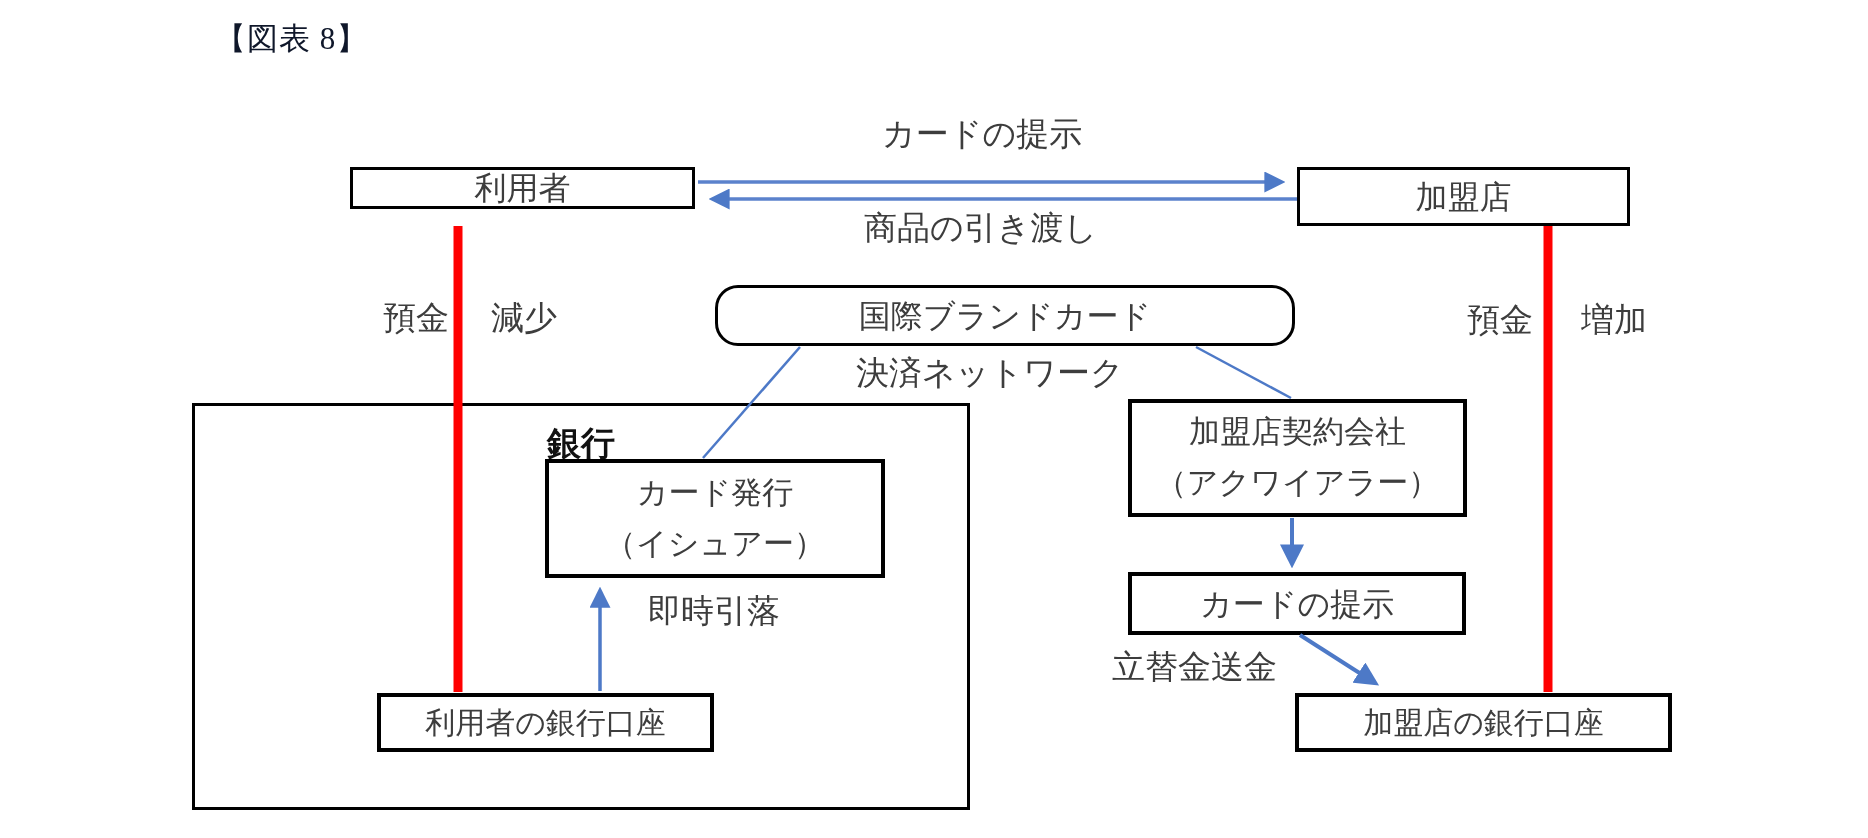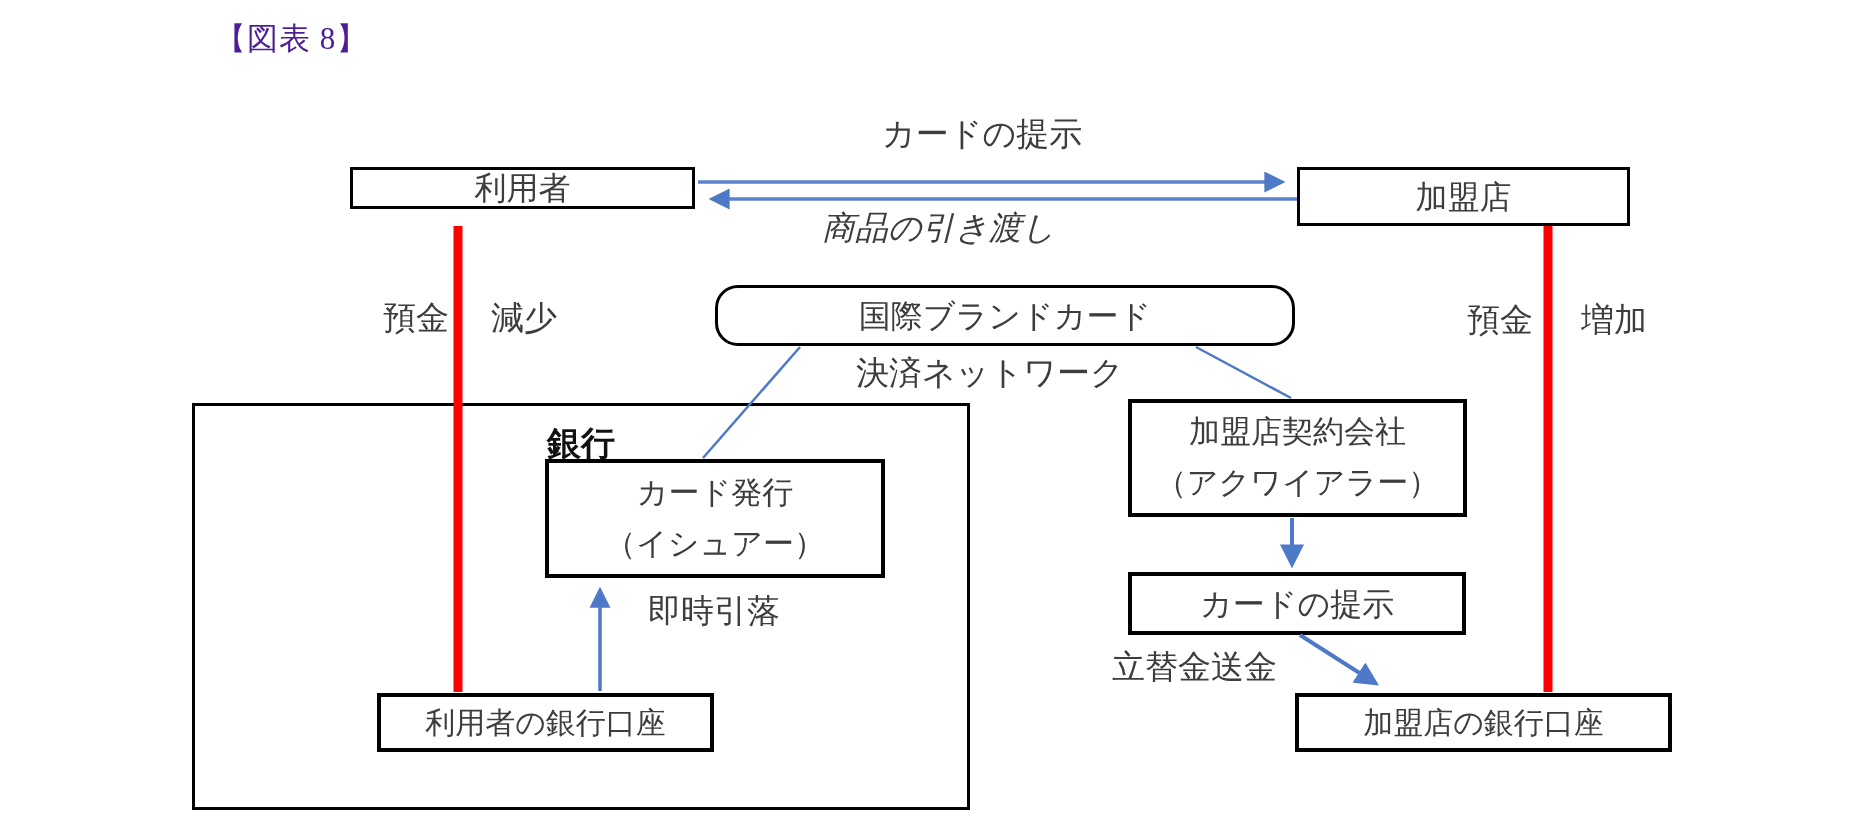--- a/index.html
+++ b/index.html
@@ -10,21 +10,21 @@
     background: #ffffff;
     font-family: "Liberation Sans", sans-serif;
     color: #3d3d3d;
     overflow: hidden;
   }
   .fig-title {
     position: absolute;
     left: 215px; top: 18px;
     font-family: "Liberation Serif", serif;
     font-size: 31px;
-    color: #4c1d95;
+    color: #0f172a;
     letter-spacing: 1px;
   }
   .node {
     position: absolute;
     background: #ffffff;
     border: 3px solid #000000;
     display: flex;
     align-items: center;
     justify-content: center;
     flex-direction: column;
@@ -52,21 +52,21 @@
   .node-acquirer        { left: 1128px; top: 399px; width: 339px; height: 118px; font-size: 31px; gap: 12px; }
   .node-psp             { left: 1128px; top: 572px; width: 338px; height: 63px; }
   .node-merchant-account{ left: 1295px; top: 693px; width: 377px; height: 59px; font-size: 30px; }
   .flabel {
     position: absolute;
     font-size: 33px;
     white-space: nowrap;
     color: #3d3d3d;
   }
   .lbl-card-presentation { left: 882px;  top: 112px; }
-  .lbl-goods-delivery    { left: 822px;  top: 206px; font-style: italic; }
+  .lbl-goods-delivery    { left: 864px;  top: 206px; }
   .lbl-payment-network   { left: 856px;  top: 351px; }
   .lbl-deposit-left      { left: 383px;  top: 296px; }
   .lbl-decrease          { left: 491px;  top: 296px; }
   .lbl-deposit-right     { left: 1467px; top: 298px; }
   .lbl-increase          { left: 1581px; top: 298px; }
   .lbl-instant-debit     { left: 648px;  top: 589px; }
   .lbl-advance           { left: 1112px; top: 645px; }
   svg.overlay {
     position: absolute;
     left: 0; top: 0;

